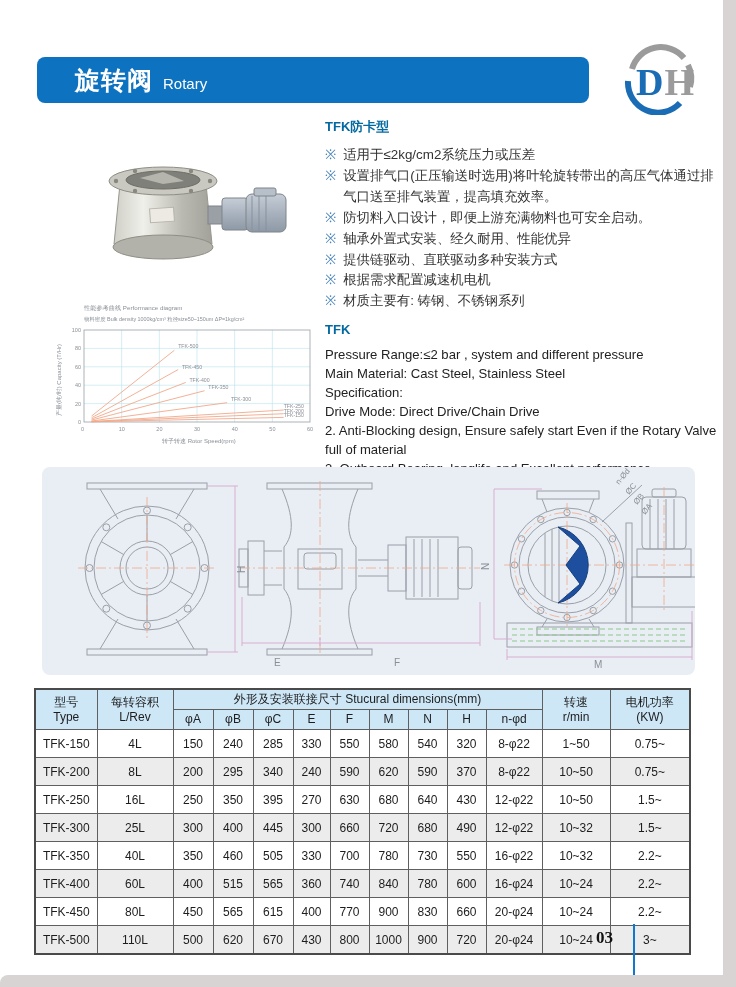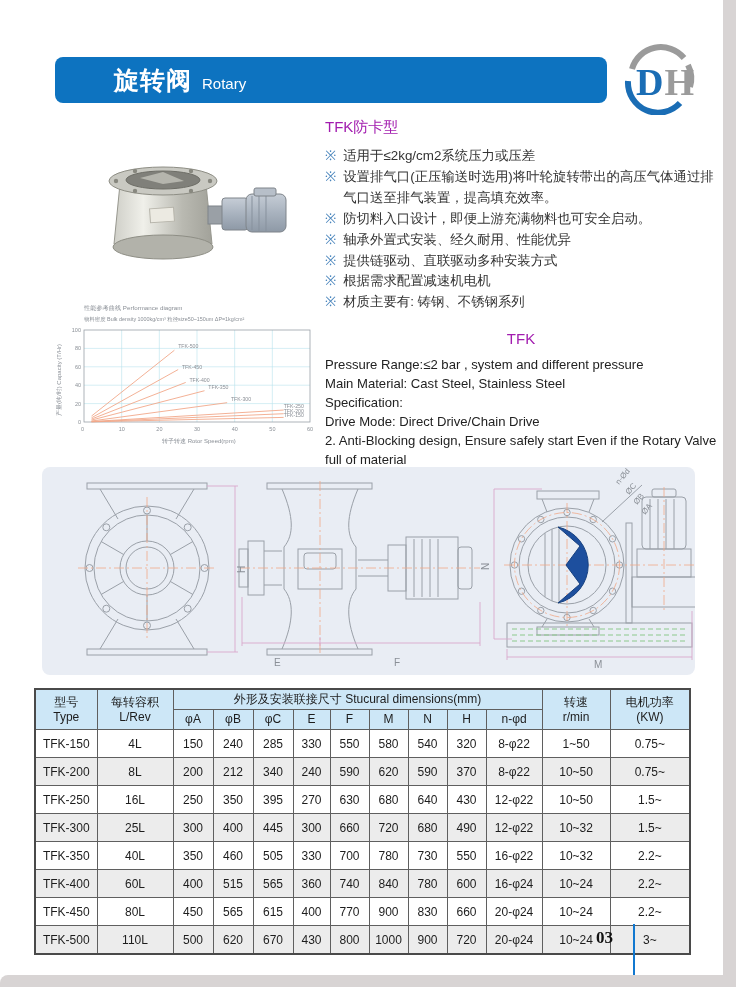--- a/index.html
+++ b/index.html
@@ -2,35 +2,35 @@
 <html><head>
 <meta charset="utf-8">
 <style>
   html,body{margin:0;padding:0;background:#cfcaca;}
   .page{position:relative;width:736px;height:987px;background:#ffffff;overflow:hidden;
         font-family:"Liberation Sans",sans-serif;color:#2e2e2e;}
   .edge-right{position:absolute;right:0;top:0;width:13px;height:987px;background:#d8d4d4;}
   .edge-bottom{position:absolute;left:0;bottom:0;width:736px;height:12px;background:#d8d4d4;border-top-left-radius:8px;}
 
   
-  .header-bar{position:absolute;left:55px;top:57px;width:552px;height:46px;background:#0d73c0;
-              border-radius:8px;display:flex;align-items:center;padding-left:59px;box-sizing:border-box;}
+  .header-bar{position:absolute;left:37px;top:57px;width:552px;height:46px;background:#0d73c0;
+              border-radius:8px;display:flex;align-items:center;padding-left:38px;box-sizing:border-box;}
   .title-cn{color:#fff;font-size:25px;font-weight:bold;letter-spacing:1px;}
   .title-en{color:#fff;font-size:15px;margin-left:10px;margin-top:6px;}
   .logo{position:absolute;left:618px;top:43px;width:86px;height:72px;}
 
   
   .right-col{position:absolute;left:325px;top:118px;width:392px;}
-  .sec-heading{font-size:15px;font-weight:normal;color:#a21caf;margin:0 0 9px 0;}
+  .sec-heading{font-size:13px;font-weight:bold;color:#0369a1;margin:0 0 9px 0;}
   .bullet-list{list-style:none;margin:0;padding:0;}
   .bullet-list li{display:flex;font-size:13.4px;line-height:1.56;color:#333;}
   .bullet-list .marker{color:#4b86bd;margin-right:7px;flex:0 0 auto;}
   .en-lines{margin-top:2px;}
   .en-lines div{font-size:13.1px;line-height:1.45;color:#222;}
-  .tfk2{margin-top:17px;text-align:center;}
+  .tfk2{margin-top:10px;}
 
   
   .photo{position:absolute;left:88px;top:150px;width:200px;height:128px;}
   .chart{position:absolute;left:52px;top:300px;width:270px;height:162px;}
 
   
   .drawing-panel{position:absolute;left:42px;top:467px;width:653px;height:208px;
                  background:#e9edf4;border-radius:8px;}
   .drawing-panel svg{display:block;}
 
@@ -396,21 +396,21 @@
           <td>540</td>
           <td>320</td>
           <td>8-φ22</td>
           <td>1~50</td>
           <td>0.75~</td>
         </tr>
         <tr class="alt">
           <td>TFK-200</td>
           <td>8L</td>
           <td>200</td>
-          <td>212</td>
+          <td>295</td>
           <td>340</td>
           <td>240</td>
           <td>590</td>
           <td>620</td>
           <td>590</td>
           <td>370</td>
           <td>8-φ22</td>
           <td>10~50</td>
           <td>0.75~</td>
         </tr>

